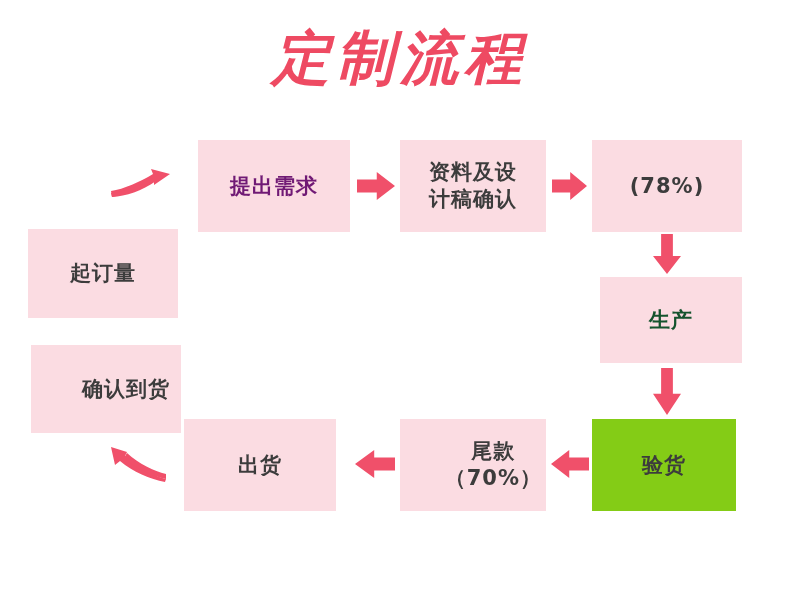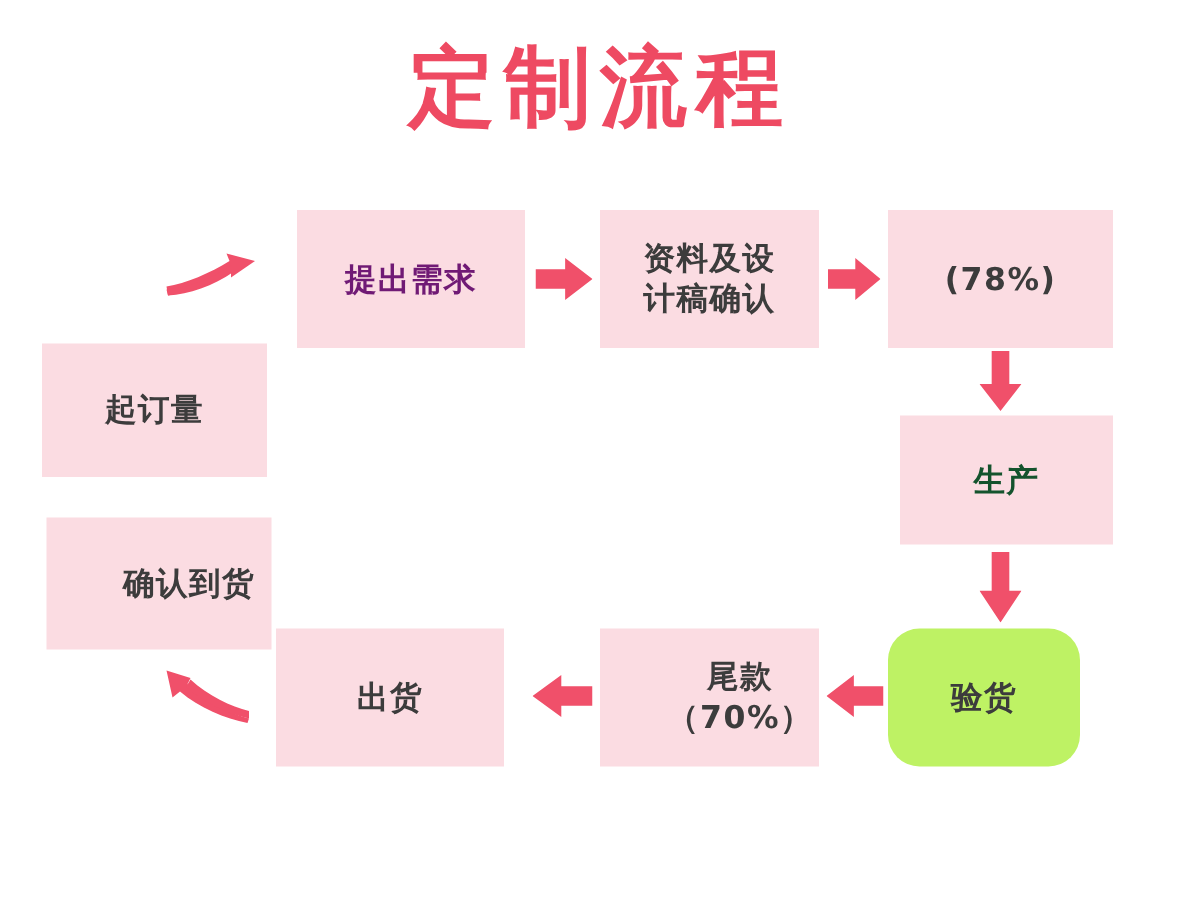--- a/index.html
+++ b/index.html
@@ -21,20 +21,21 @@
   
   #title {
     position: absolute;
     left: 0;
     top: 28px;
     width: 800px;
     text-align: center;
     font-family: "DejaVu Serif", "Liberation Serif", serif;
     font-size: 58px;
     font-weight: 700;
+    font-style: italic;
     letter-spacing: 6px;
     color: #EE4A62;
     line-height: 1.05;
     white-space: nowrap;
   }
 
   
   .node {
     position: absolute;
     background: #FBDCE2;
@@ -91,21 +92,21 @@
       <div class="node" style="left: 592px; top: 140px; width: 150px; height: 92px; background: rgb(251, 220, 226); color: rgb(60, 60, 60);">
         <span class="lines">
           <span class="l">(78%)</span>
         </span>
       </div>
       <div class="node" style="left: 600px; top: 277px; width: 142px; height: 86px; background: rgb(251, 220, 226); color: #14532d;">
         <span class="lines">
           <span class="l">生产</span>
         </span>
       </div>
-      <div class="node" style="left: 592px; top: 419px; width: 128px; height: 92px; background: #bef264; color: rgb(60, 60, 60); border-radius: 21px;">
+      <div class="node" style="left: 592px; top: 419px; width: 144px; height: 92px; background: #84cc16; color: rgb(60, 60, 60);">
         <span class="lines">
           <span class="l">验货</span>
         </span>
       </div>
       <div class="node" style="left: 400px; top: 419px; width: 146px; height: 92px; background: rgb(251, 220, 226); color: rgb(60, 60, 60); justify-content: flex-end;">
         <span class="lines">
           <span class="l">尾款</span>
           <span class="l">（70%）</span>
         </span>
       </div>

